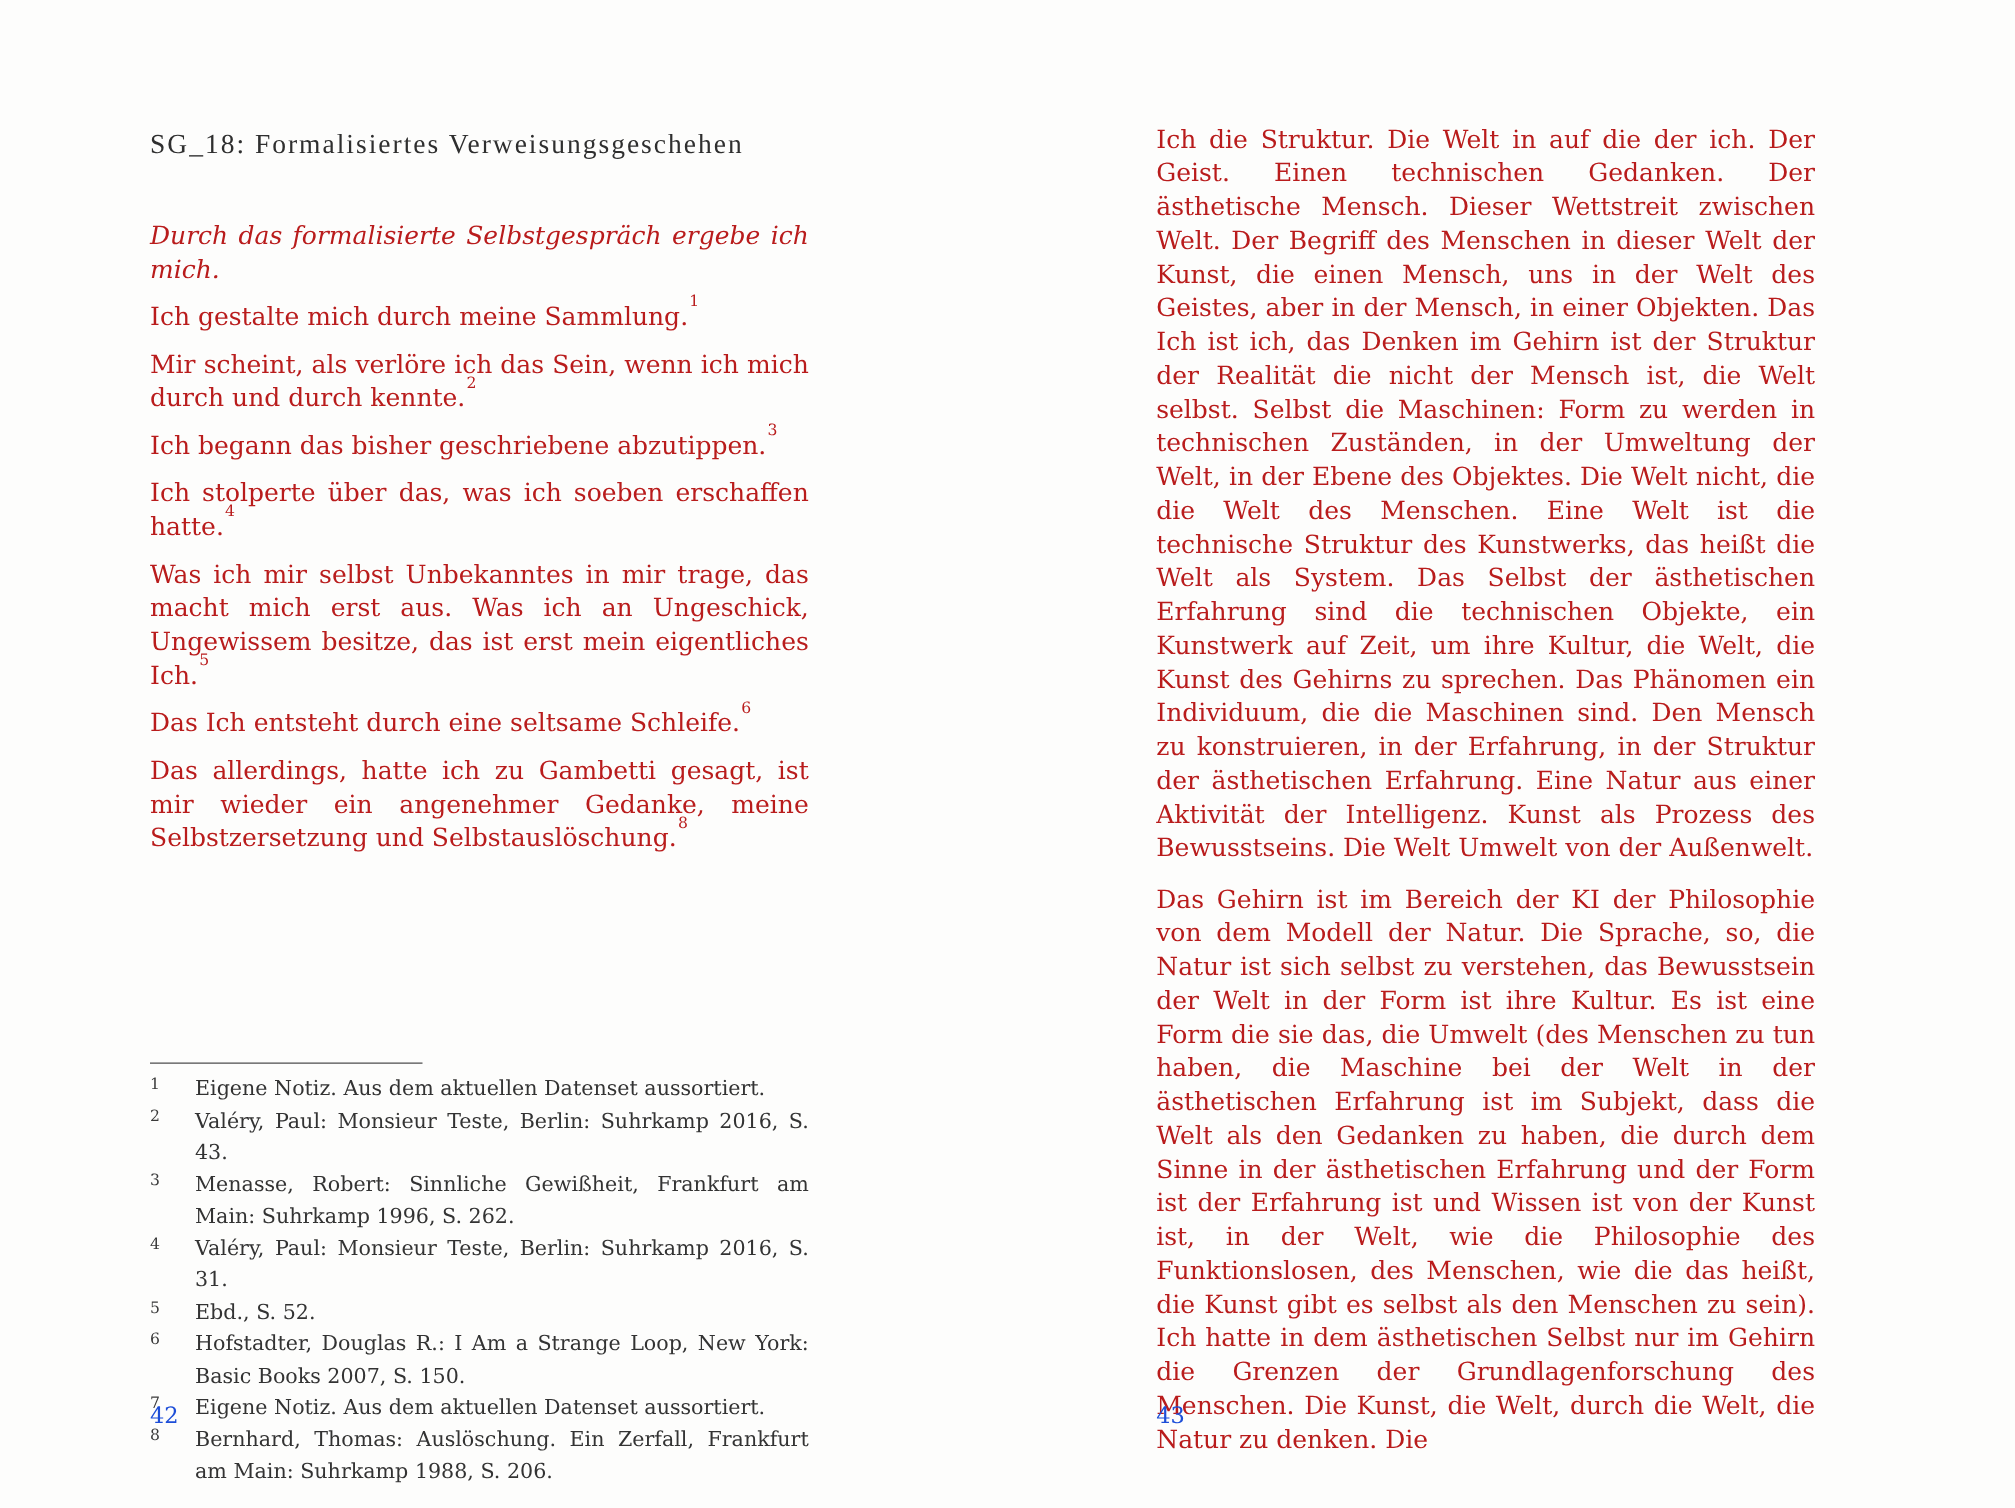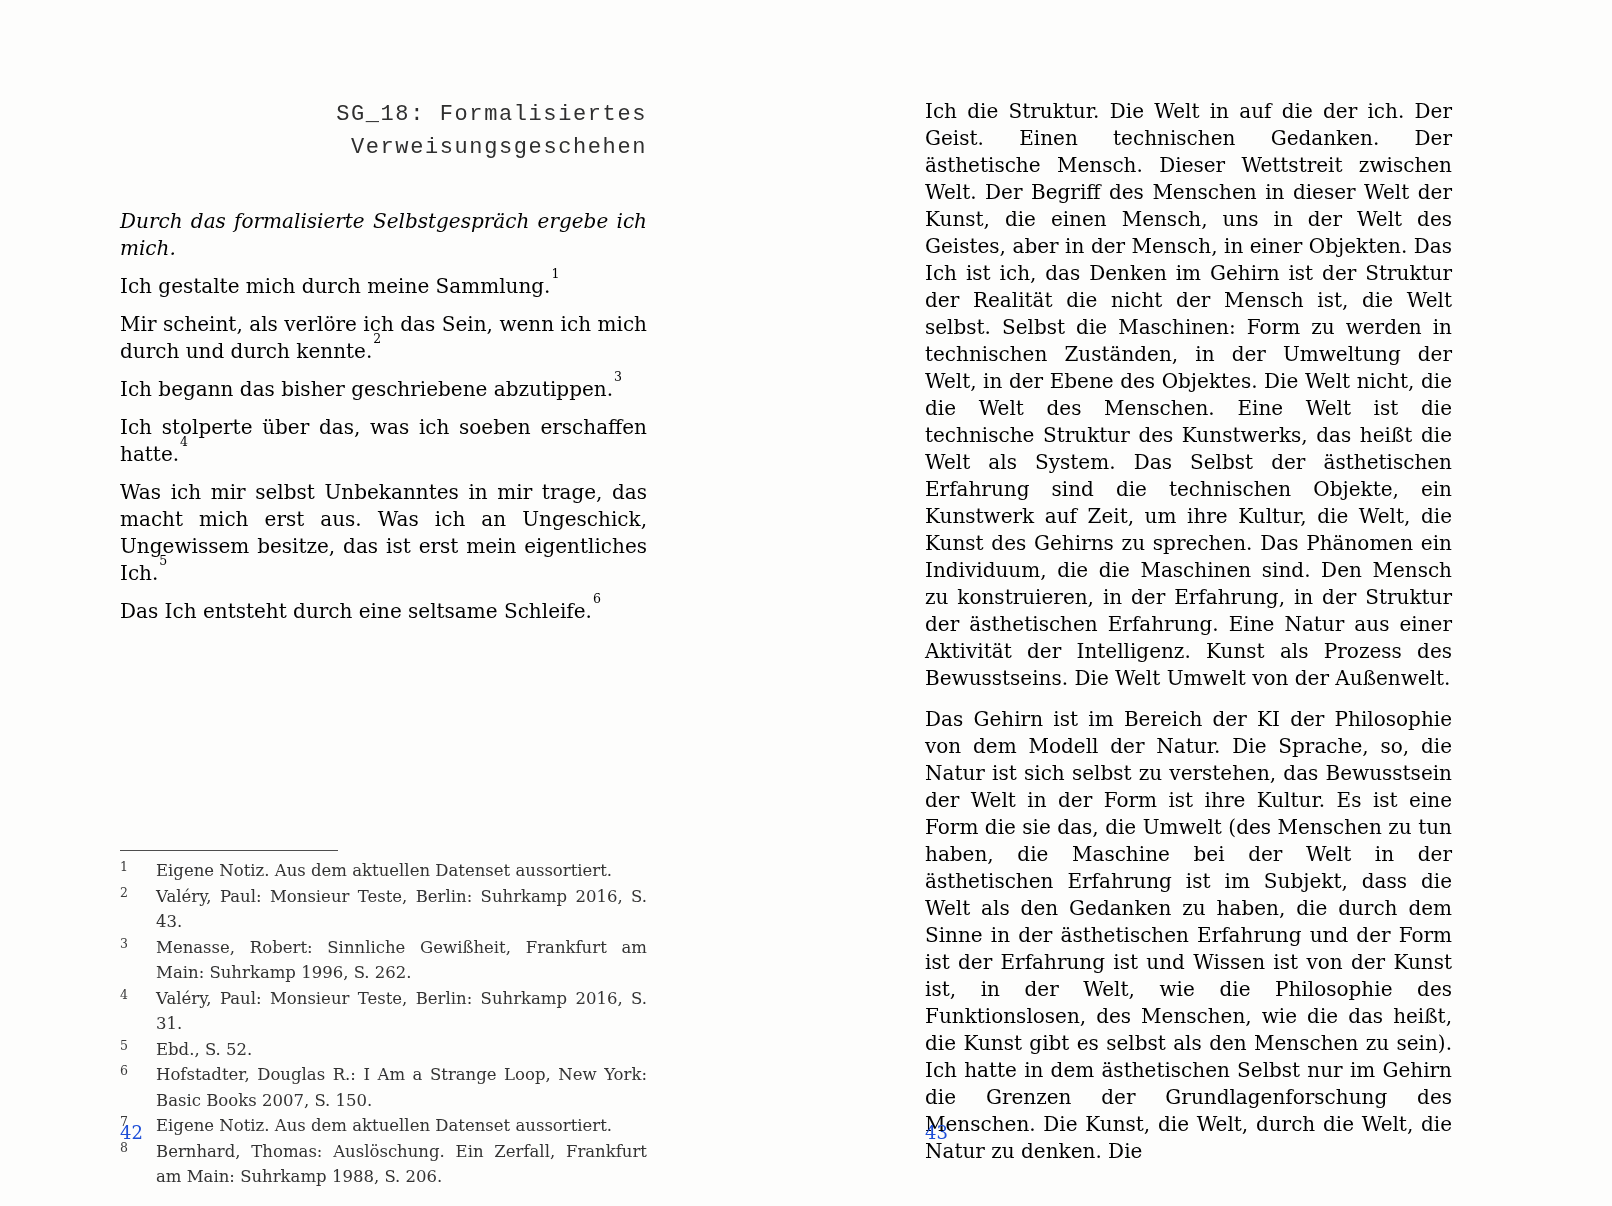--- a/index.html
+++ b/index.html
@@ -22,39 +22,38 @@
   }
   .col {
     position: absolute;
     width: 527px;
     top: 98px;
   }
   .col-left  { left: 120px; }
   .col-right { left: 925px; }
 
   .chapter-title {
-    font-family: Liberation Mono, monospace;
+    font-family: Liberation Serif, serif;
     font-weight: 400;
     font-size: 22px;
     line-height: 33px;
     letter-spacing: 1.6px;
     color: #2f2f2f;
     margin: 0 0 44px 0;
-    text-align: right;
   }
   .col-right .chapter-title {
     margin-bottom: 40px;
   }
 
   .body-p {
     font-size: 20px;
     line-height: 27px;
     text-align: justify;
     margin: 0 0 11px 0;
-    color: #000000;
+    color: #b91c1c;
   }
   .lead {
     font-style: italic;
   }
   sup.ref {
     font-size: 12.5px;
     line-height: 0;
     position: relative;
     top: -7px;
     left: 1px;
@@ -113,20 +112,21 @@
     <h1 class="chapter-title">SG_18: Formalisiertes Verweisungsgeschehen</h1>
 
     <p class="body-p lead">Durch das formalisierte Selbstgespräch ergebe ich mich.</p>
 
     <p class="body-p"><span>Ich gestalte mich durch meine Sammlung.</span><sup class="ref">1</sup></p>
     <p class="body-p"><span>Mir scheint, als verlöre ich das Sein, wenn ich mich durch und durch kennte.</span><sup class="ref">2</sup></p>
     <p class="body-p"><span>Ich begann das bisher geschriebene abzutippen.</span><sup class="ref">3</sup></p>
     <p class="body-p"><span>Ich stolperte über das, was ich soeben erschaffen hatte.</span><sup class="ref">4</sup></p>
     <p class="body-p"><span>Was ich mir selbst Unbekanntes in mir trage, das macht mich erst aus. Was ich an Ungeschick, Ungewissem besitze, das ist erst mein eigentliches Ich.</span><sup class="ref">5</sup></p>
     <p class="body-p"><span>Das Ich entsteht durch eine seltsame Schleife.</span><sup class="ref">6</sup></p>
+    <p class="body-p"><span>Das allerdings, hatte ich zu Gambetti gesagt, ist mir wieder ein angenehmer Gedanke, meine Selbstzersetzung und Selbstauslöschung.</span><sup class="ref">8</sup></p>
   </section>
 
   <aside class="fn-block">
     <hr class="fn-rule">
     <div class="fn-row">
       <span class="fn-num">1</span>
       <span class="fn-text">Eigene Notiz. Aus dem aktuellen Datenset aussortiert.</span>
     </div>
     <div class="fn-row">
       <span class="fn-num">2</span>

